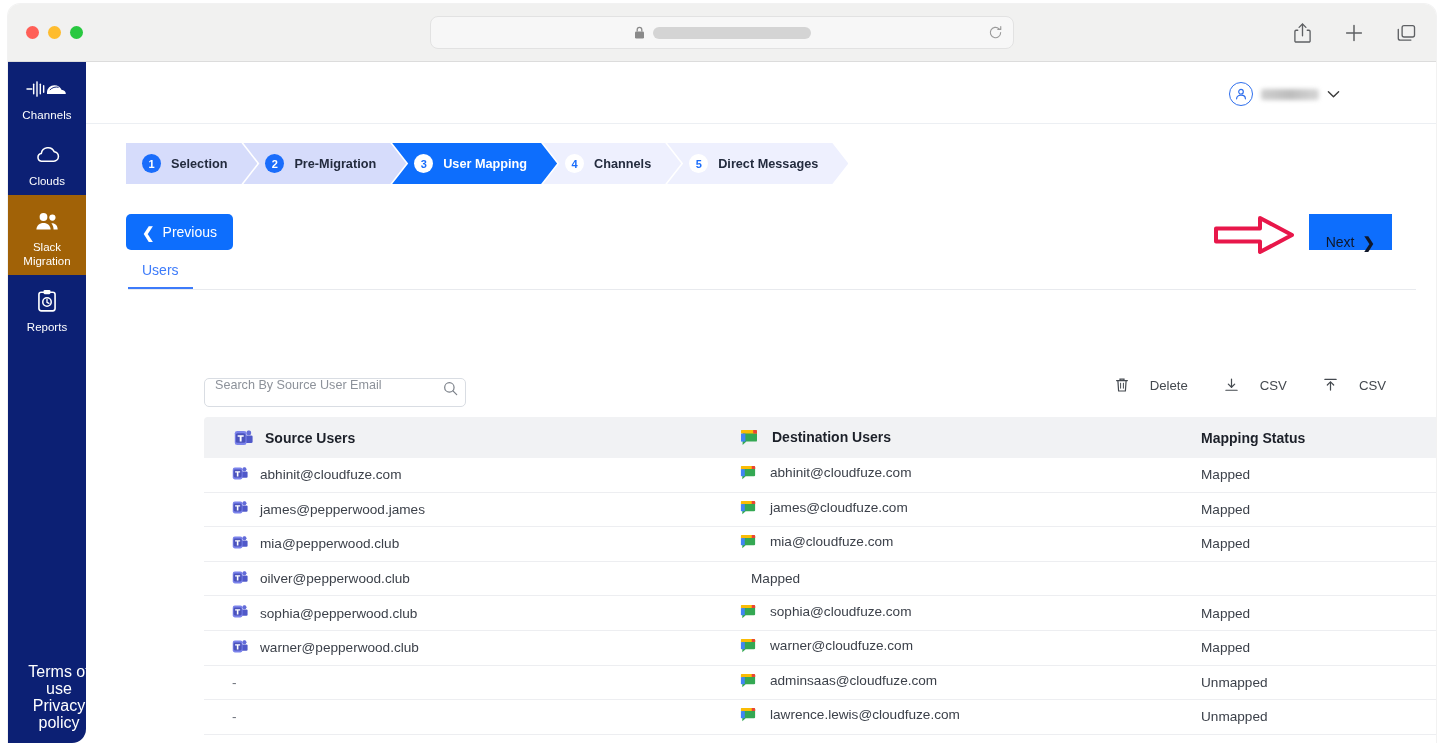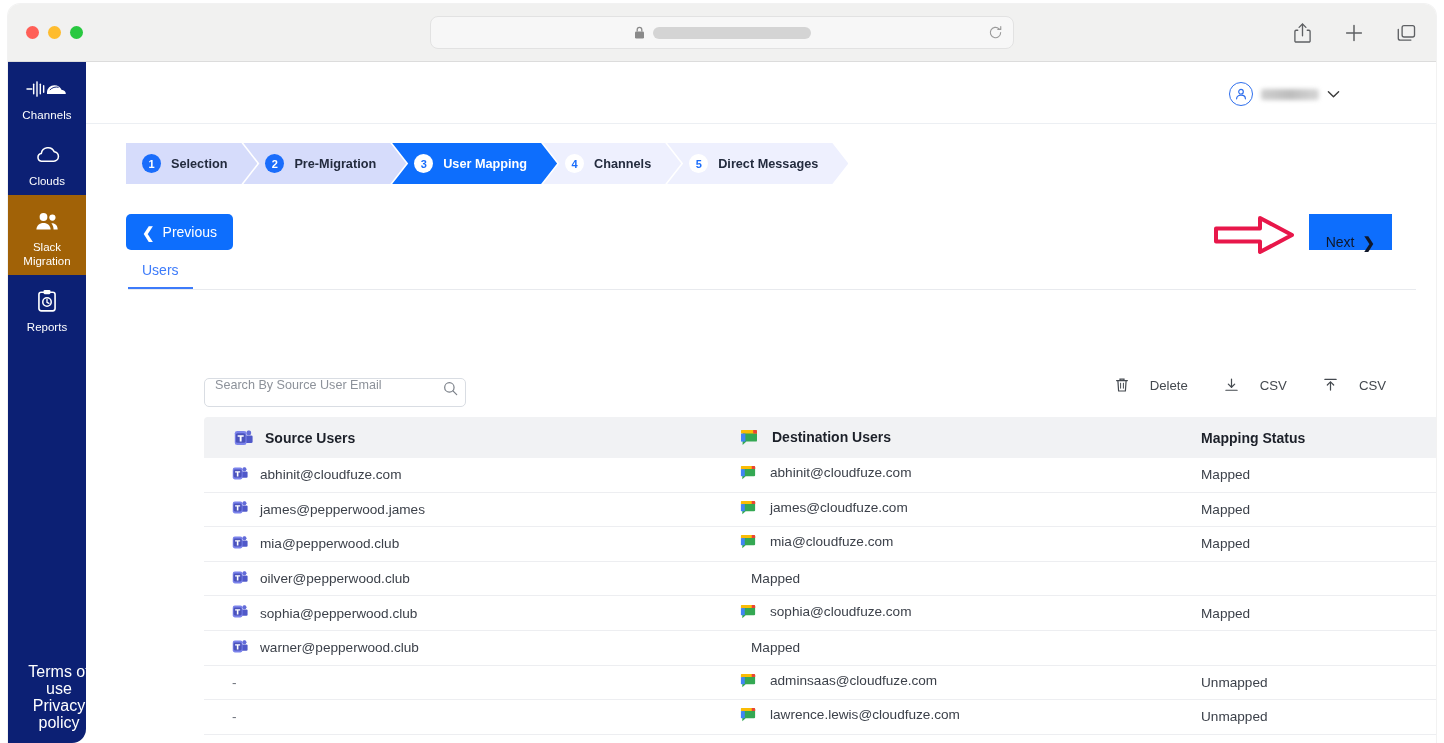--- a/index.html
+++ b/index.html
@@ -582,48 +582,57 @@
                   <span><svg width="16" height="15" viewBox="0 0 20 19">
                       <circle cx="15.6" cy="4.1" r="2.5" fill="#7b83eb"></circle>
                       <circle cx="15.6" cy="4.1" r="2.5" fill="#5059c9" opacity=".55"></circle>
                       <rect x="10.8" y="6.9" width="8.8" height="8" rx="1.4" fill="#5059c9"></rect>
                       <rect x="0.8" y="2" width="12.4" height="15" rx="2.6" fill="#7b83eb"></rect>
                       <rect x="1.9" y="4.4" width="10.2" height="10.2" rx="1.8" fill="#4b53bc"></rect>
                       <path d="M3.8 6.7h6.4v1.5H8v5H6V8.2H3.8z" fill="#fff"></path>
                     </svg></span>
                   <span class="">warner@pepperwood.club</span>
                 </div>
-                <div class="col-sts">Mapped</div>
-              </div>
-              <div class="trow">
-                <div class="col-src">
-                  <span class="dash">-</span>
-                </div>
                 <div class="col-dst">
                   <span><svg width="16" height="16" viewBox="0 0 18 18">
                       <path d="M1 2.2A1.2 1.2 0 0 1 2.2 1h13.6A1.2 1.2 0 0 1 17 2.2v9.2a1.2 1.2 0 0 1-1.2 1.2H6.4L2.6 16V1z" fill="#34a853"></path>
                       <path d="M1 2.2A1.2 1.2 0 0 1 2.2 1h13.6A1.2 1.2 0 0 1 17 2.2v2.4H1z" fill="#fbbc04"></path>
                       <path d="M13.2 1h2.6A1.2 1.2 0 0 1 17 2.2v2.4h-3.8z" fill="#ea4335"></path>
                       <path d="M1 4.6h4.4v8H1z" fill="#4285f4"></path>
                     </svg></span>
-                  <span>adminsaas@cloudfuze.com</span>
-                </div>
-                <div class="col-sts">Unmapped</div>
+                  <span>warner@cloudfuze.com</span>
+                </div>
+                <div class="col-sts">Mapped</div>
               </div>
               <div class="trow">
                 <div class="col-src">
                   <span class="dash">-</span>
                 </div>
                 <div class="col-dst">
                   <span><svg width="16" height="16" viewBox="0 0 18 18">
                       <path d="M1 2.2A1.2 1.2 0 0 1 2.2 1h13.6A1.2 1.2 0 0 1 17 2.2v9.2a1.2 1.2 0 0 1-1.2 1.2H6.4L2.6 16V1z" fill="#34a853"></path>
                       <path d="M1 2.2A1.2 1.2 0 0 1 2.2 1h13.6A1.2 1.2 0 0 1 17 2.2v2.4H1z" fill="#fbbc04"></path>
                       <path d="M13.2 1h2.6A1.2 1.2 0 0 1 17 2.2v2.4h-3.8z" fill="#ea4335"></path>
                       <path d="M1 4.6h4.4v8H1z" fill="#4285f4"></path>
                     </svg></span>
+                  <span>adminsaas@cloudfuze.com</span>
+                </div>
+                <div class="col-sts">Unmapped</div>
+              </div>
+              <div class="trow">
+                <div class="col-src">
+                  <span class="dash">-</span>
+                </div>
+                <div class="col-dst">
+                  <span><svg width="16" height="16" viewBox="0 0 18 18">
+                      <path d="M1 2.2A1.2 1.2 0 0 1 2.2 1h13.6A1.2 1.2 0 0 1 17 2.2v9.2a1.2 1.2 0 0 1-1.2 1.2H6.4L2.6 16V1z" fill="#34a853"></path>
+                      <path d="M1 2.2A1.2 1.2 0 0 1 2.2 1h13.6A1.2 1.2 0 0 1 17 2.2v2.4H1z" fill="#fbbc04"></path>
+                      <path d="M13.2 1h2.6A1.2 1.2 0 0 1 17 2.2v2.4h-3.8z" fill="#ea4335"></path>
+                      <path d="M1 4.6h4.4v8H1z" fill="#4285f4"></path>
+                    </svg></span>
                   <span>lawrence.lewis@cloudfuze.com</span>
                 </div>
                 <div class="col-sts">Unmapped</div>
               </div>
             </div>
 
         </div>
       </div>
 
     </div>

